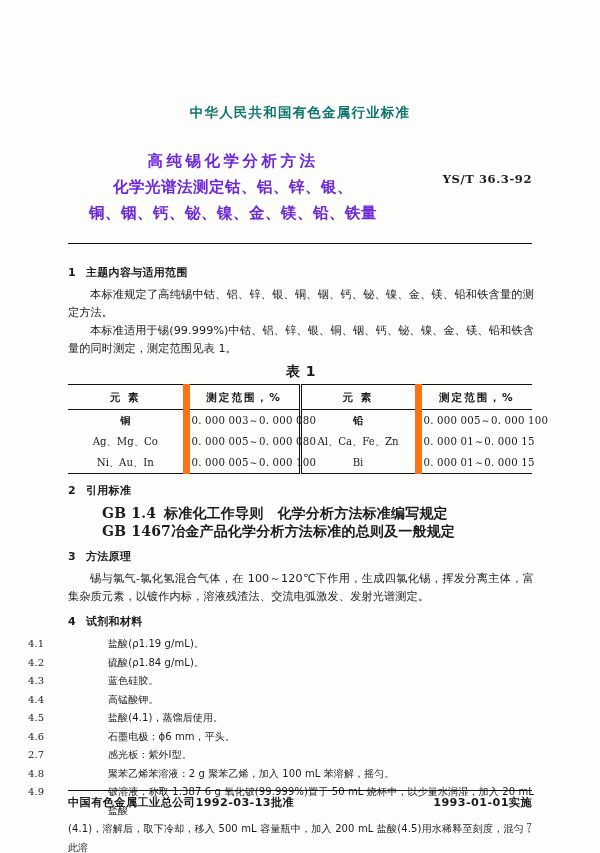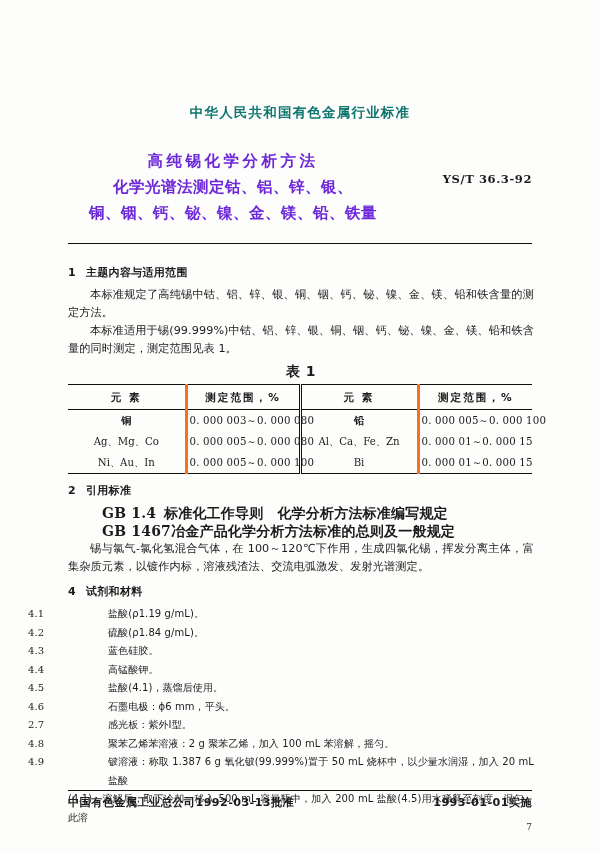--- a/index.html
+++ b/index.html
@@ -150,21 +150,21 @@
     line-height: 14px;
   }
   table.t1 th {
     font-weight: bold;
     font-size: 10.6px;
     letter-spacing: 2px;
     padding: 5px 2px;
   }
   table.t1 thead tr { border-top: 1.5px solid #111; border-bottom: 1.2px solid #111; }
   table.t1 tbody tr:last-child { border-bottom: 1.5px solid #111; }
-  .vline  { border-left: 3px solid #f97316; }
+  .vline  { border-left: 7px solid #f97316; }
   .vdbl   { border-left: 3px double #111; }
   .numcell {
     font-family: "DejaVu Serif", "Liberation Serif", serif;
     letter-spacing: 0.2px;
     white-space: nowrap;
   }
   .elcell {
     font-family: "DejaVu Serif", "Liberation Serif", serif;
   }
   .elcell.cn { font-family: "DejaVu Sans", sans-serif; font-weight: bold; }
@@ -285,20 +285,23 @@
     <div class="sec-head">
       <span class="num">2</span><span>引用标准</span>
     </div>
     <div class="ref-line">
       <span class="gbnum">GB 1.4</span><span class="gbt1">标准化工作导则</span><span class="gbt2">化学分析方法标准编写规定</span>
     </div>
     <div class="ref-line">
       <span class="gbnum">GB 1467</span><span class="gbt1">冶金产品化学分析方法标准的总则及一般规定</span>
     </div>
 
+    <div class="sec-head">
+      <span class="num">3</span><span>方法原理</span>
+    </div>
     <p class="para">锡与氯气-氯化氢混合气体，在 100～120℃下作用，生成四氯化锡，挥发分离主体，富集杂质元素，以镀作内标，溶液残渣法、交流电弧激发、发射光谱测定。</p>
 
     <div class="sec-head">
       <span class="num">4</span><span>试剂和材料</span>
     </div>
 
     <p class="reagent"><span class="rnum">4.1</span><span>盐酸(ρ1.19 g/mL)。</span></p>
     <p class="reagent"><span class="rnum">4.2</span><span>硫酸(ρ1.84 g/mL)。</span></p>
     <p class="reagent"><span class="rnum">4.3</span><span>蓝色硅胶。</span></p>
     <p class="reagent"><span class="rnum">4.4</span><span>高锰酸钾。</span></p>

